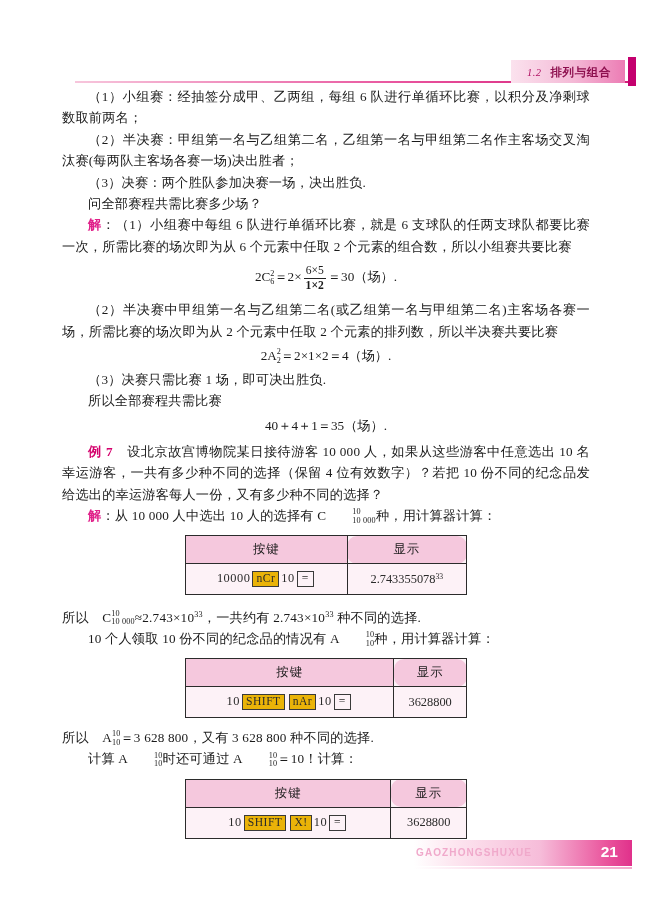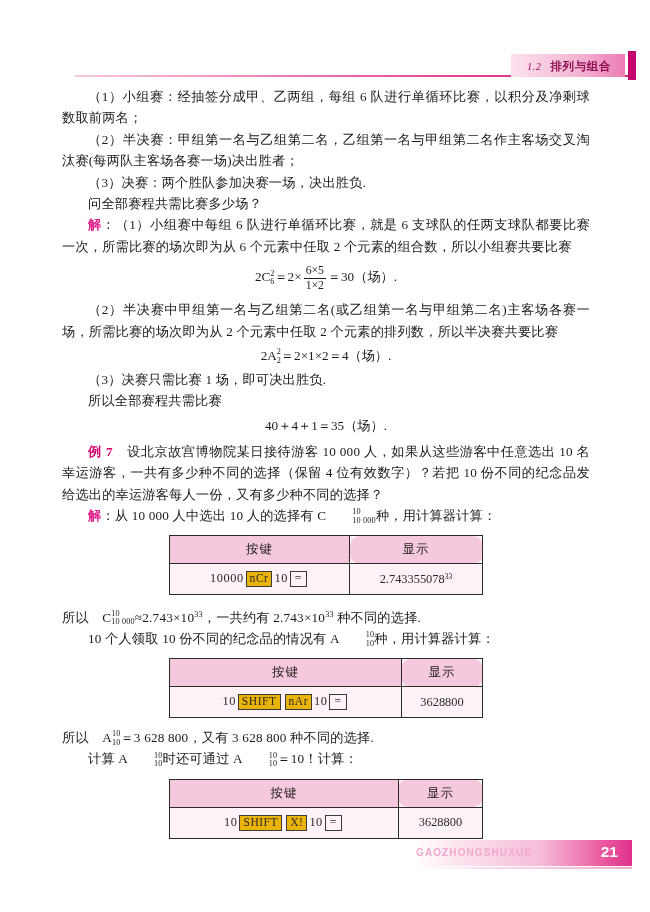--- a/index.html
+++ b/index.html
@@ -12,21 +12,21 @@
     height: 912px;
     position: relative;
     font-family: "Liberation Serif", "DejaVu Serif", serif;
     color: #1a1a1a;
     overflow: hidden;
   }
 
   
   .header {
     position: absolute;
-    left: 0; top: 6px;
+    left: 0; top: 12px;
     width: 650px;
     height: 82px;
   }
   .header-rule {
     position: absolute;
     left: 75px;
     top: 69px;
     width: 555px;
     height: 2px;
     background: linear-gradient(to right, #f7c6dc 0%, #e8519c 60%, #d31e78 100%);
@@ -115,28 +115,28 @@
   .supsub span { display: block; white-space: nowrap; }
   .frac {
     display: inline-block;
     vertical-align: middle;
     text-align: right;
     font-size: 0.88em;
     line-height: 1.16;
     margin: 4px 2px;
   }
   .frac .num { display: block; border-bottom: 1px solid #222; padding: 0 2px; }
-  .frac .den { display: block; padding: 0 2px; }
+  .frac .den { display: block; padding: 0 2px; font-weight: bold; }
 
   
   .calc-table {
     margin: 9px auto 9px auto;
     border-collapse: collapse;
     border: 1.6px solid #2b2b2b;
-    width: 314px;
+    width: 282px;
     background: #fdf2f7;
   }
   .calc-table th {
     background: #f5c8dd;
     border-right: 1.3px solid #2b2b2b;
     border-bottom: 1.3px solid #2b2b2b;
     font-size: 12.4px;
     font-weight: normal;
     padding: 5px 0 5px 0;
     letter-spacing: 1px;

